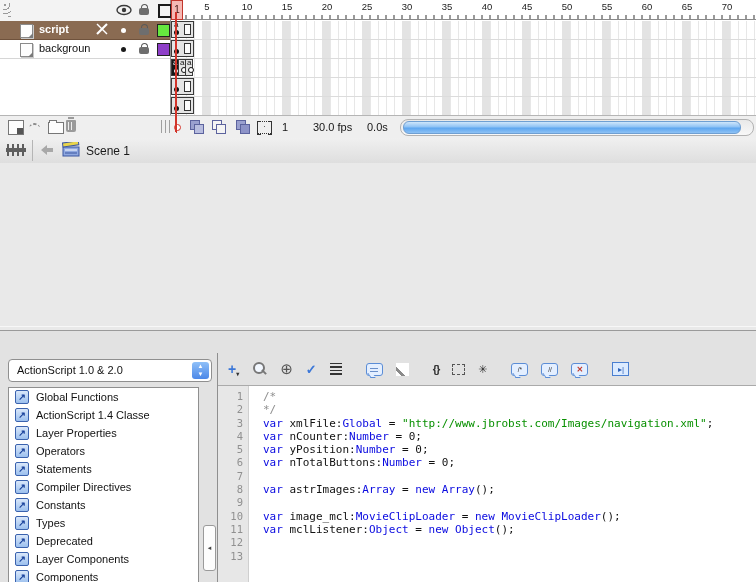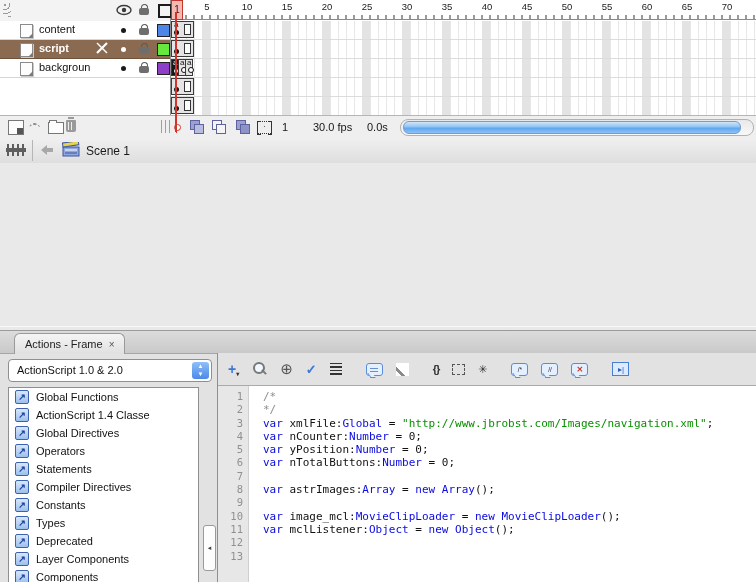--- a/index.html
+++ b/index.html
@@ -168,29 +168,20 @@
       <div id="layers-header">
         <span class="grip"></span>
         <svg style="position:absolute;left:116px;top:4px" width="16" height="12" viewBox="0 0 16 12">
           <ellipse cx="8" cy="6" rx="7" ry="4.5" fill="none" stroke="#3a3a3a" stroke-width="1.4"></ellipse>
           <circle cx="8" cy="6" r="2.2" fill="#3a3a3a"></circle>
         </svg>
         <span class="lockcol" style="position:absolute;left:139px;top:4px"></span>
         <span style="position:absolute;left:158px;top:4px;width:10px;height:10px;border:2px solid #1a1a1a;"></span>
       </div>
       <div id="layer-names">
-          <div class="layer-row">
-            <span class="pageicon">
-              <i></i>
-            </span>
-            <span class="lname">content</span>
-            <span class="dotcol"></span>
-            <span class="lockcol"></span>
-            <span class="swatch" style="background: rgb(78, 134, 232);"></span>
-          </div>
           <div class="layer-row sel">
             <span class="pageicon">
               <i></i>
             </span>
             <span class="lname">script</span>
             <span class="pencilx"><svg width="14" height="13" viewBox="0 0 14 13">
                 <line x1="2" y1="11" x2="12" y2="1" stroke="#fff" stroke-width="2.2"></line>
                 <line x1="2" y1="1" x2="12" y2="11" stroke="#fff" stroke-width="1.4"></line>
               </svg></span>
             <span class="dotcol"></span>
@@ -324,46 +315,41 @@
   </div>
 
   <div id="stage">
     <svg id="stage-shape" viewBox="0 0 450 137" preserveAspectRatio="none">
       <path d="M0,13 L168,13 C185,13 196,0.5 228,0.5 C262,0.5 272,13 290,13 L450,13 L450,137 L0,137 Z" fill="#2e1406"></path>
     </svg>
     <div id="stage-bottom-line"></div>
   </div>
 
   <div id="actions">
-    <div id="tabbar">
-      <div id="actions-tab">
-        <span>Actions - Frame</span><span class="close">×</span>
-      </div>
-    </div>
 
     <div id="lang-select">
       <span>ActionScript 1.0 &amp; 2.0</span>
       <span id="lang-stepper">
         <span>▲</span><br>
         <span>▼</span>
       </span>
     </div>
 
     <div id="catpanel">
         <div class="catitem">
           <span class="bookicon">↗</span>
           <span class="catlabel">Global Functions</span>
         </div>
         <div class="catitem">
           <span class="bookicon">↗</span>
           <span class="catlabel">ActionScript 1.4 Classe</span>
         </div>
         <div class="catitem">
           <span class="bookicon">↗</span>
-          <span class="catlabel">Global Directives</span>
+          <span class="catlabel">Layer Properties</span>
         </div>
         <div class="catitem">
           <span class="bookicon">↗</span>
           <span class="catlabel">Operators</span>
         </div>
         <div class="catitem">
           <span class="bookicon">↗</span>
           <span class="catlabel">Statements</span>
         </div>
         <div class="catitem">

